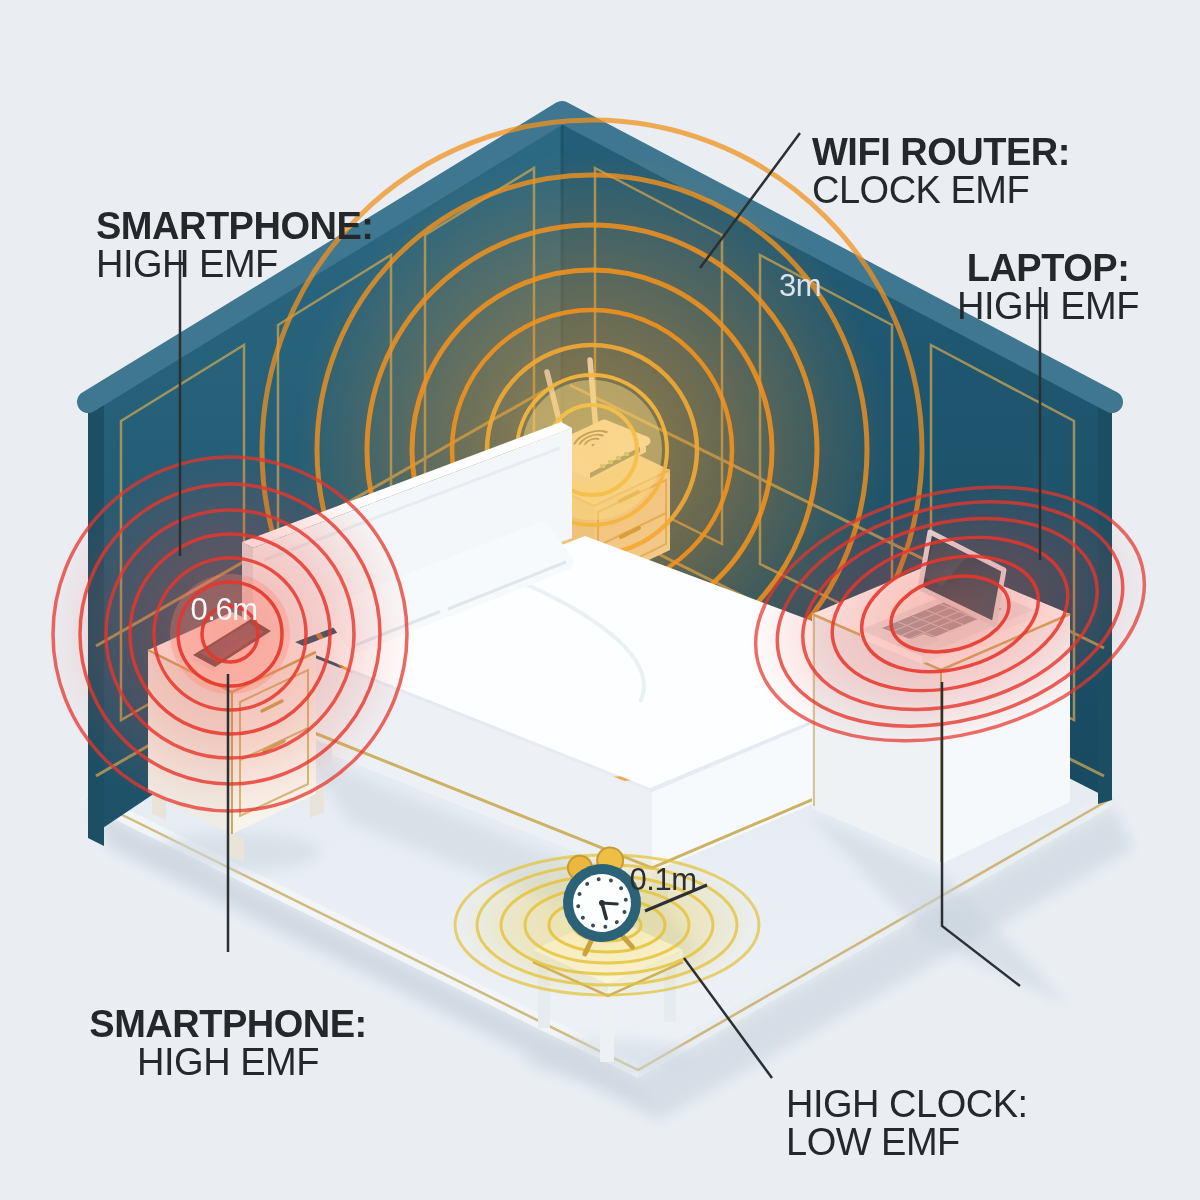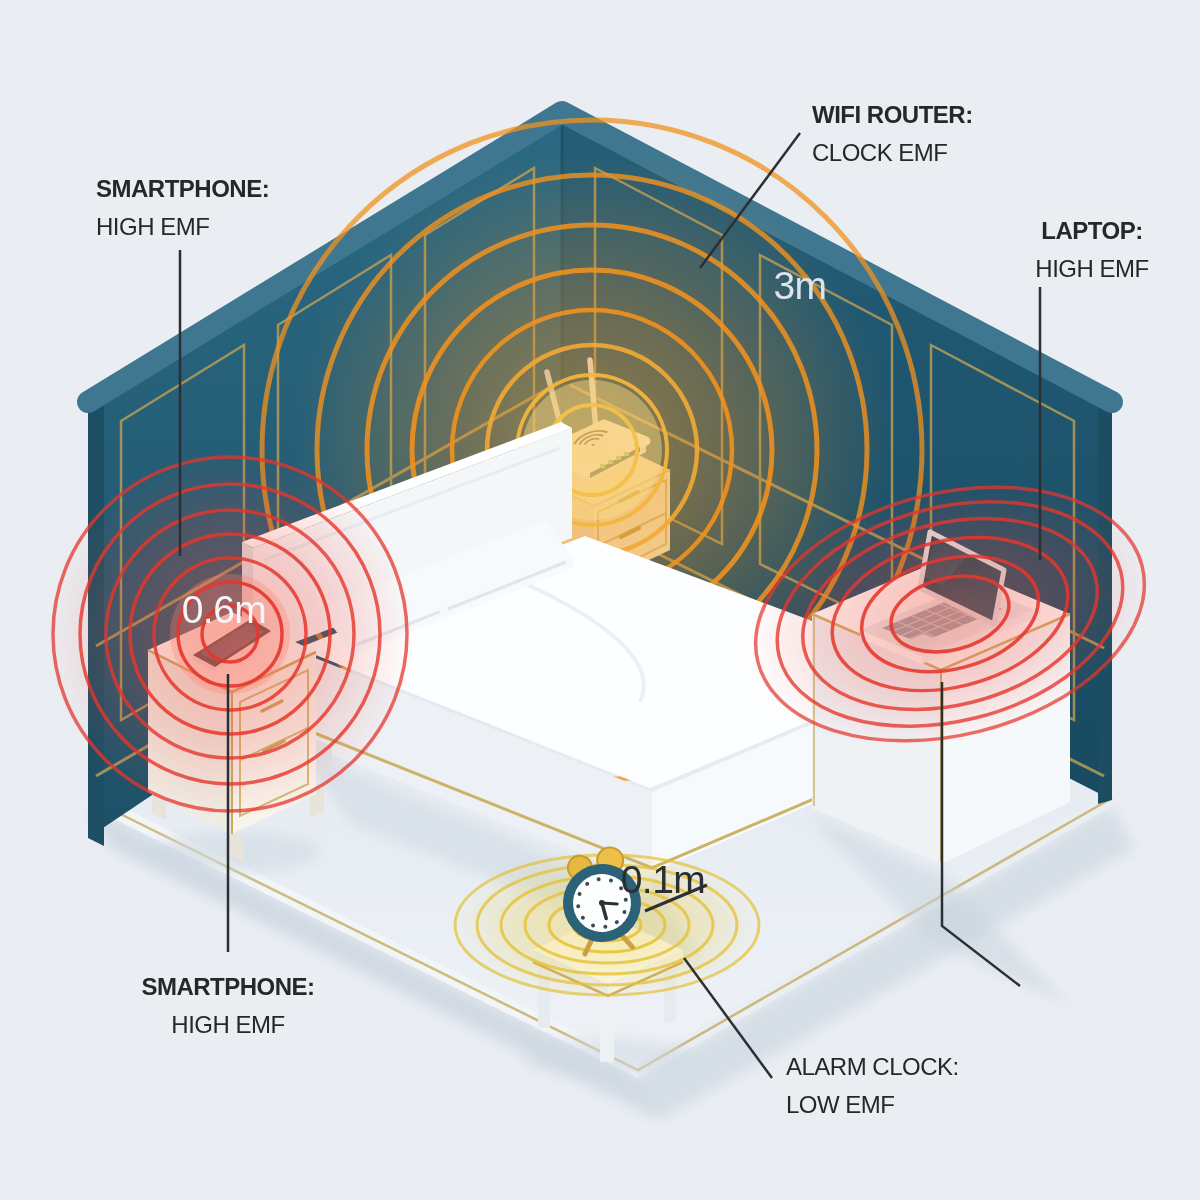--- a/index.html
+++ b/index.html
@@ -1,25 +1,25 @@
 <!DOCTYPE html>
 <html><head>
 <meta charset="utf-8">
 <style>
   html,body{margin:0;padding:0;background:#eaeef3;}
   .stage{position:relative;width:1200px;height:1200px;overflow:hidden;
          font-family:"Liberation Sans",sans-serif;}
   .scene{position:absolute;left:0;top:0;}
-  .label{position:absolute;color:#25282b;font-size:24px;line-height:38px;
-         letter-spacing:-0.5px;white-space:nowrap;}
+  .label{position:absolute;color:#25282b;font-size:38px;line-height:38px;
+         letter-spacing:-0.5px;white-space:nowrap;margin-top:37px;}
   .label .device{font-weight:700;}
   .label .level{font-weight:400;}
   .label.center{transform:translateX(-50%);text-align:center;}
   .label.medium .device{font-weight:500;}
-  .distance{position:absolute;transform:translate(-50%,-50%);font-size:39px;
+  .distance{position:absolute;transform:translate(-50%,-50%);font-size:31px;
             font-weight:400;letter-spacing:-0.5px;white-space:nowrap;}
   .distance.light{color:#dde3ea;}
   .distance.bright{color:#f4f6f8;}
   .distance.dark{color:#2b2f33;}
 </style>
 </head>
 <body>
 
 <div class="stage">
 
@@ -308,32 +308,32 @@
 <div class="label" style="left:96px;top:170px">
   <div class="device">SMARTPHONE:</div>
   <div class="level">HIGH EMF</div>
 </div>
 
 <div class="label" style="left:812px;top:96px">
   <div class="device">WIFI ROUTER:</div>
   <div class="level">CLOCK EMF</div>
 </div>
 
-<div class="label center" style="left:1092px;top:212px">
+<div class="label center" style="left:1048px;top:212px">
   <div class="device">LAPTOP:</div>
   <div class="level">HIGH EMF</div>
 </div>
 
 <div class="label center" style="left:228px;top:968px">
   <div class="device">SMARTPHONE:</div>
   <div class="level">HIGH EMF</div>
 </div>
 
 <div class="label medium" style="left:786px;top:1048px">
-  <div class="device">ALARM CLOCK:</div>
+  <div class="device">HIGH CLOCK:</div>
   <div class="level">LOW EMF</div>
 </div>
 
 <div class="distance light" style="left:800px;top:286px">3m</div>
 <div class="distance bright" style="left:224px;top:610px">0.6m</div>
 <div class="distance dark" style="left:663px;top:880px">0.1m</div>
 
 </div>
 
 </body></html>

